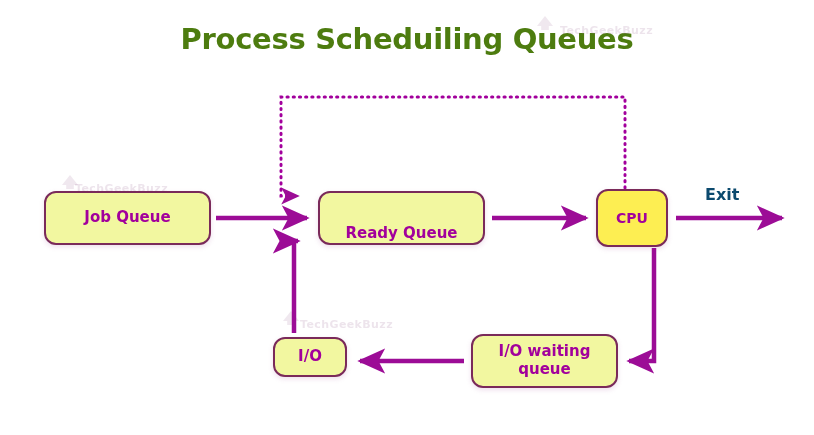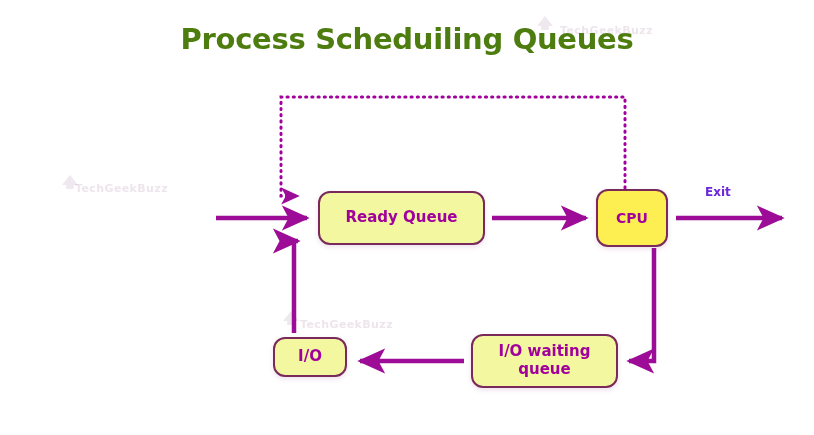--- a/index.html
+++ b/index.html
@@ -50,30 +50,30 @@
     font-weight: bold;
     font-size: 15px;
     line-height: 1.18;
     font-family: "DejaVu Sans", "Liberation Sans", sans-serif;
     box-shadow: 0 2px 5px rgba(160, 80, 150, 0.18);
   }
   .node.pale { background: #f2f7a0; }
   .node.bright { background: #fdee52; }
 
   #node-job-queue  { left: 44px;  top: 191px; width: 167px; height: 54px; }
-  #node-ready-queue{ left: 318px; top: 191px; width: 167px; height: 54px; }
+  #node-ready-queue{ left: 318px; top: 191px; width: 167px; height: 54px; align-items: flex-end; }
   #node-cpu        { left: 596px; top: 189px; width: 72px;  height: 58px; font-size: 14px; }
   #node-io         { left: 273px; top: 337px; width: 74px;  height: 40px; }
   #node-io-wait    { left: 471px; top: 334px; width: 147px; height: 54px; font-size: 15px; }
 
   .edge-label {
     position: absolute;
-    color: #6d28d9;
+    color: #0c4a6e;
     font-weight: bold;
-    font-size: 12px;
+    font-size: 16px;
     font-family: "DejaVu Sans", "Liberation Sans", sans-serif;
   }
   #label-exit { left: 705px; top: 185px; }
 
   .watermark {
     position: absolute;
     color: rgba(165, 120, 160, 0.20);
     font-size: 11px;
     font-weight: bold;
     letter-spacing: 0.4px;
@@ -142,20 +142,23 @@
 
     <g>
       <line x1="464" y1="361" x2="360" y2="361" stroke="#9c0c96" stroke-width="4.5" marker-end="url(#arrowhead)"></line>
     </g>
 
     <g>
       <path d="M 294,333 L 294,241 L 298,241" fill="none" stroke="#9c0c96" stroke-width="4.5" stroke-linejoin="miter" marker-end="url(#arrowhead)"></path>
     </g>
   </svg>
 
+  <div class="node pale" id="node-job-queue">
+    <span>Job Queue</span>
+  </div>
 
   <div class="node pale" id="node-ready-queue">
     <span>Ready Queue</span>
   </div>
 
   <div class="node bright" id="node-cpu">
     <span>CPU</span>
   </div>
 
   <div class="node pale" id="node-io">

